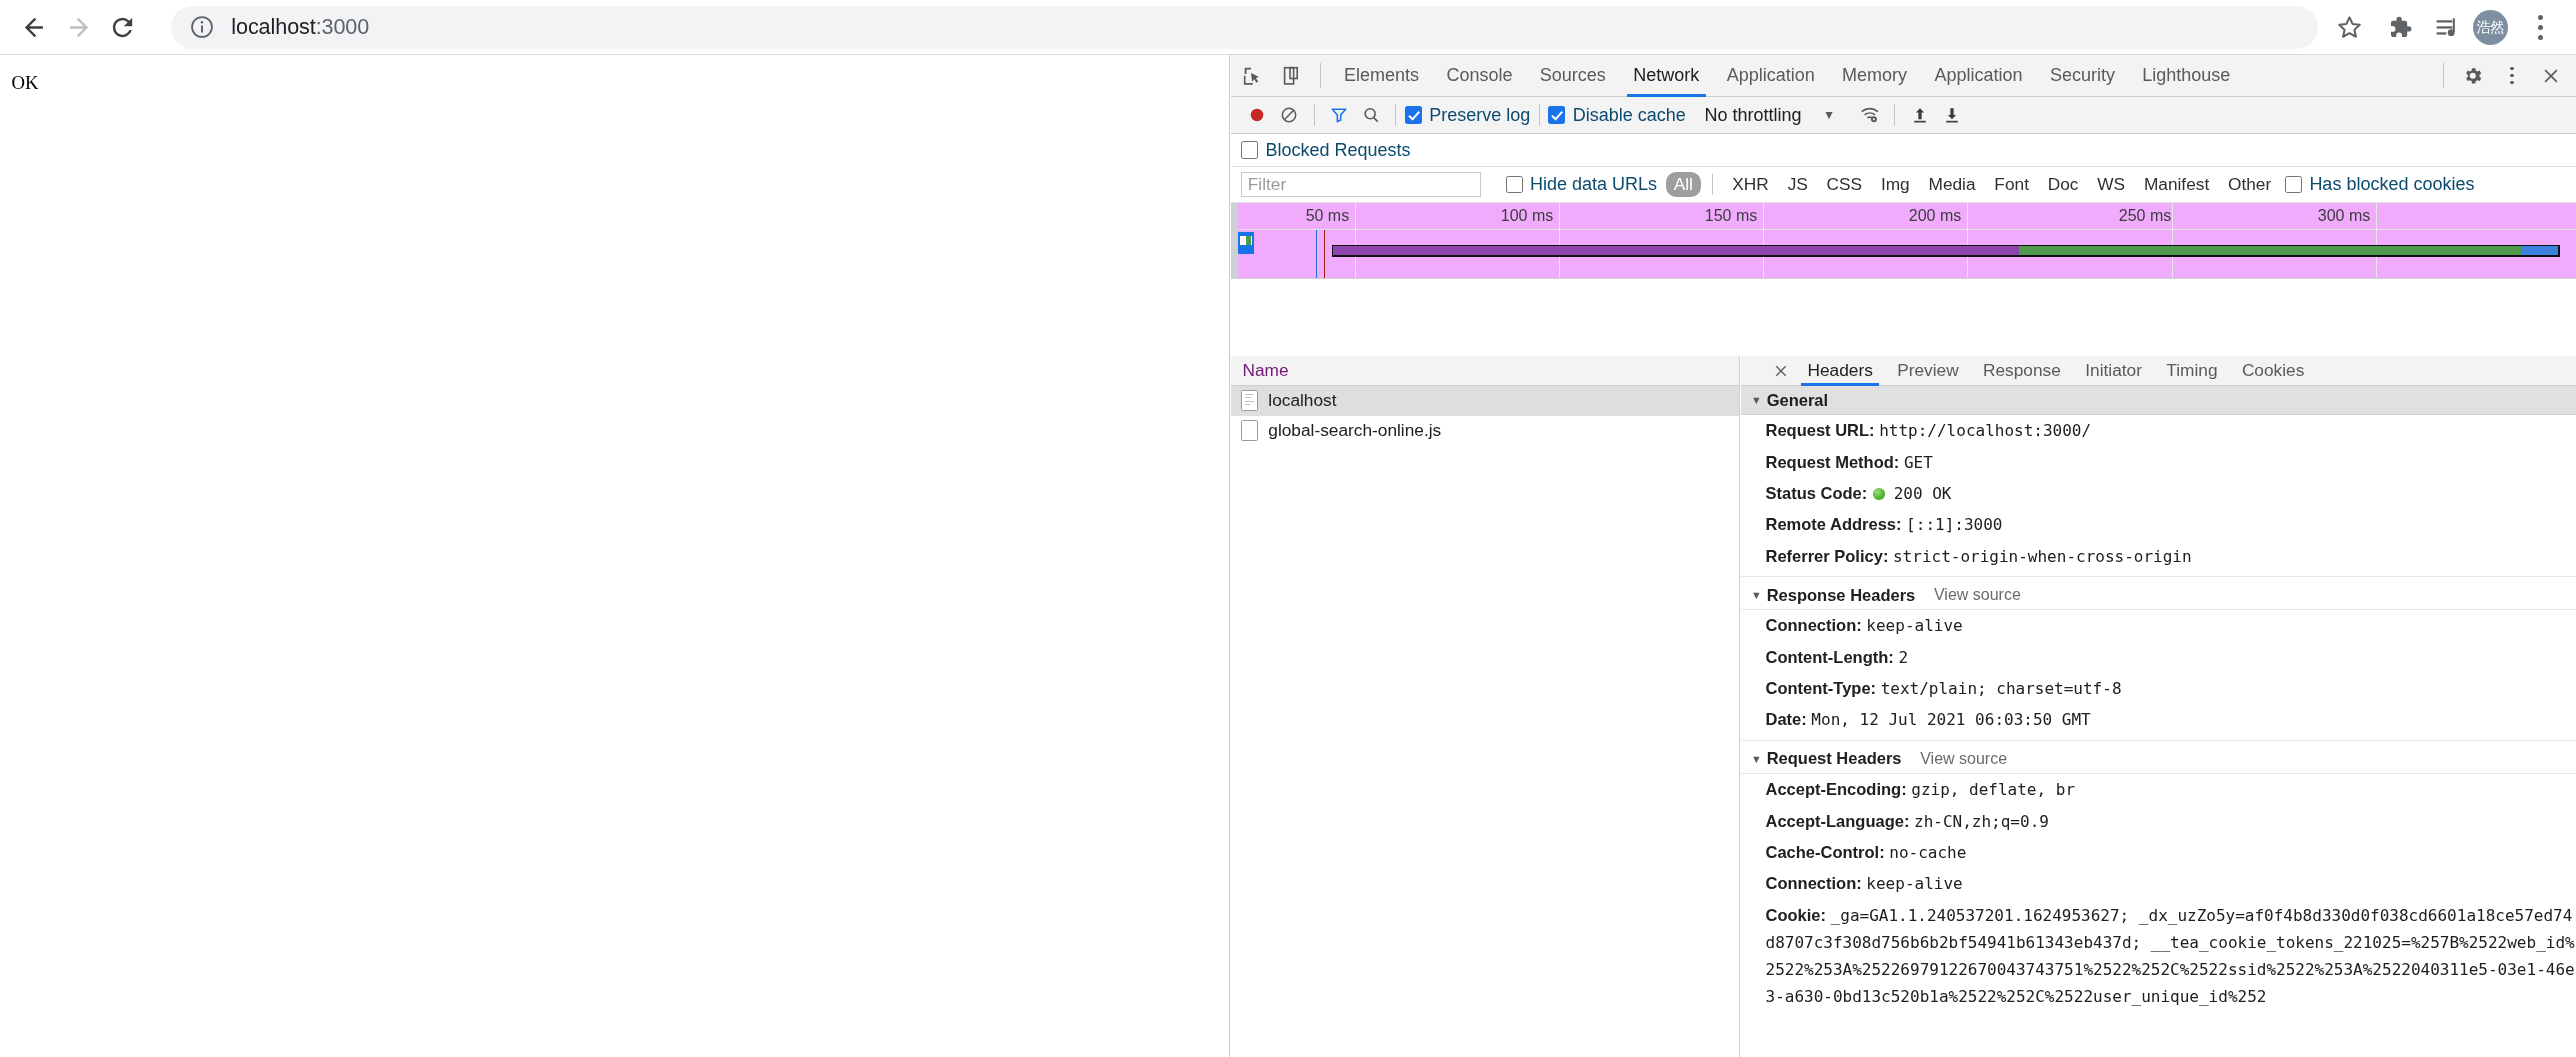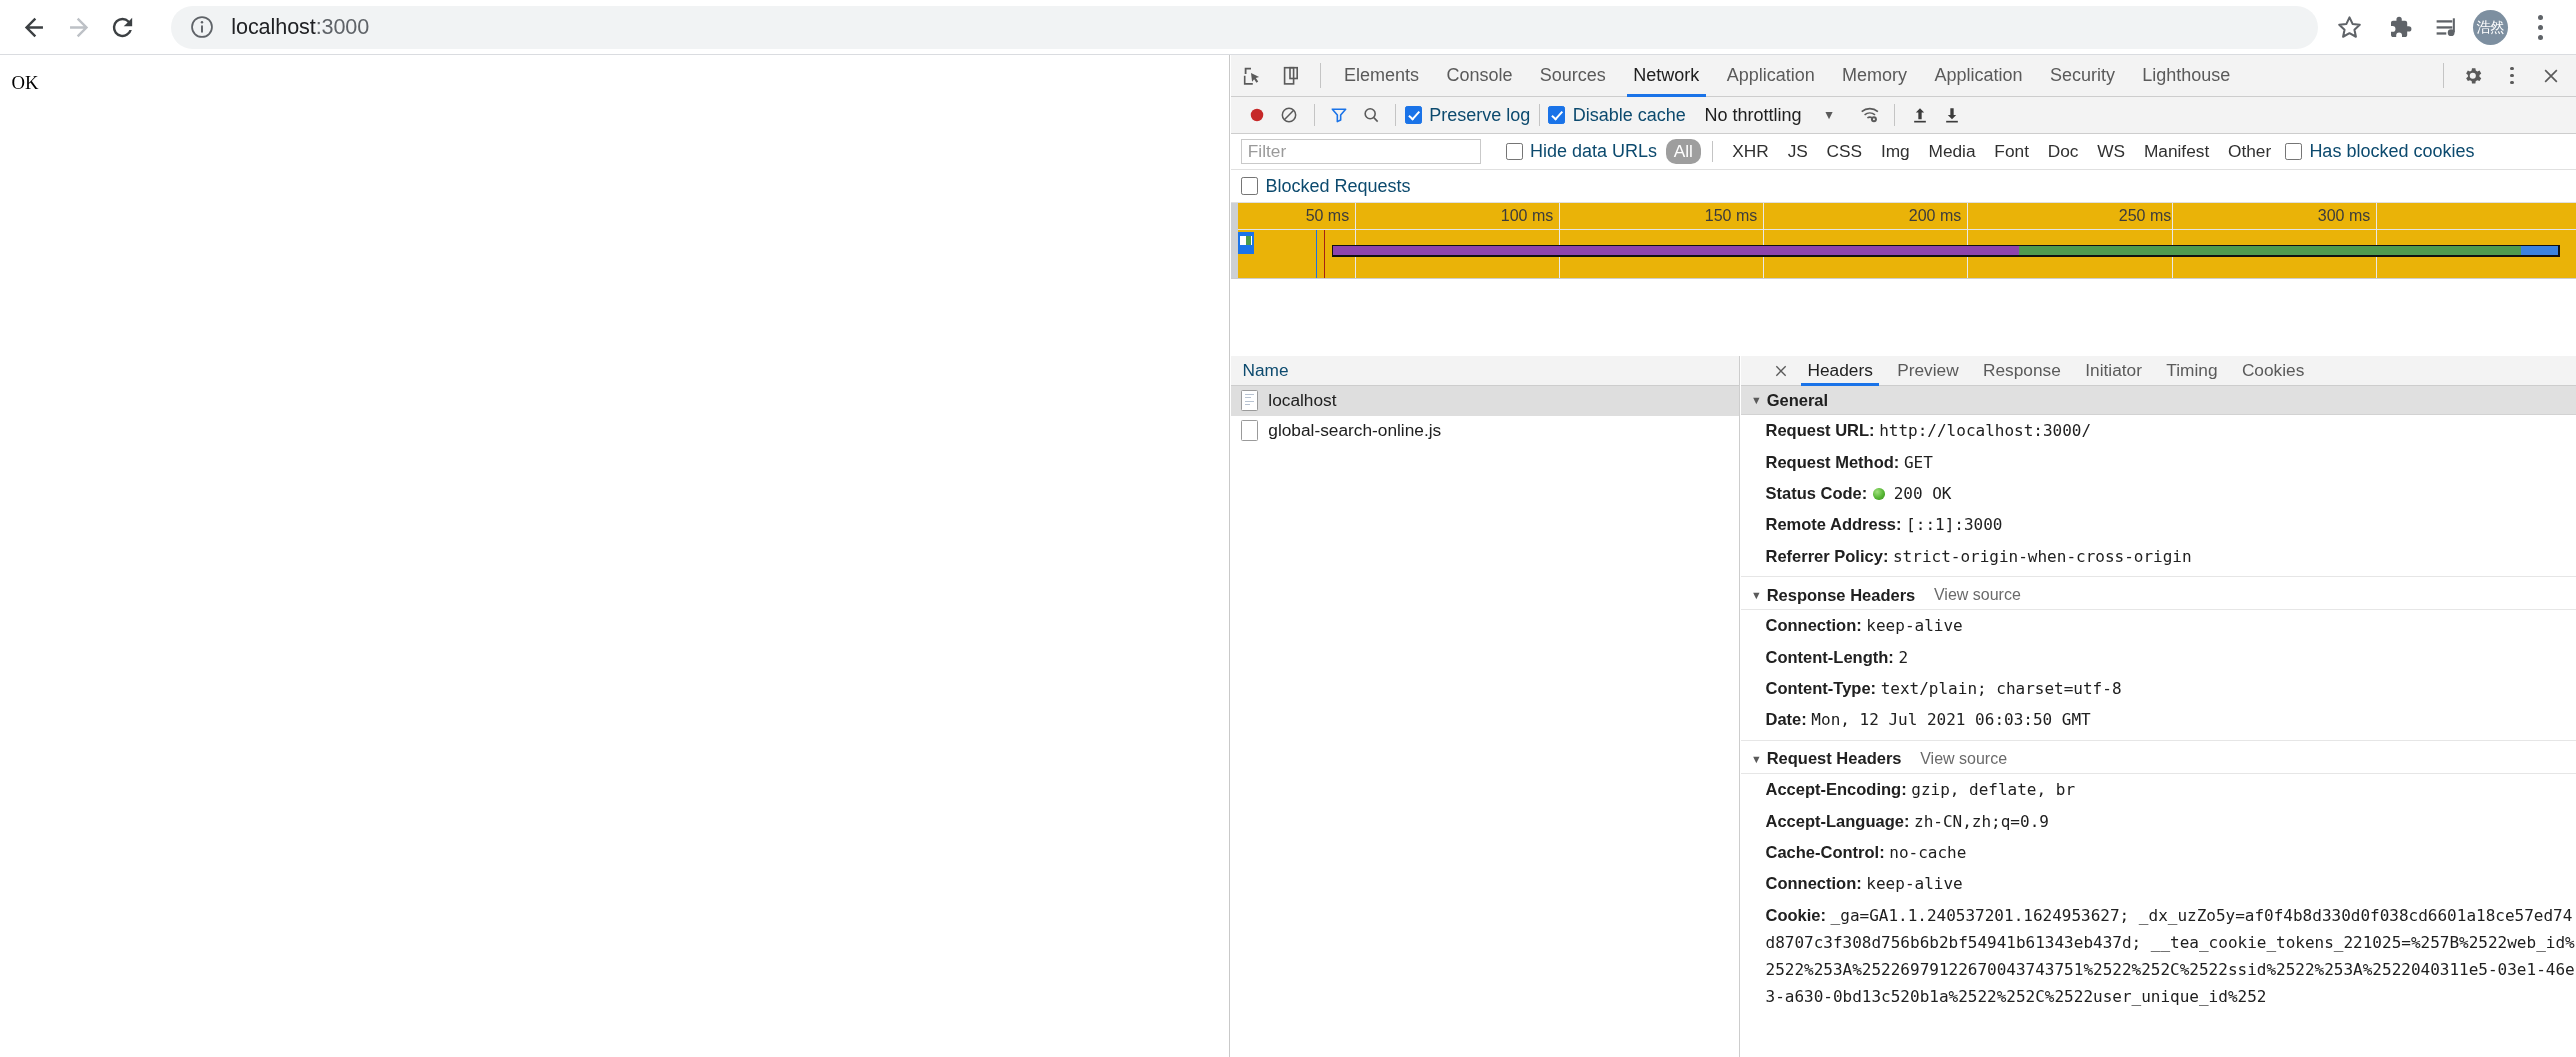--- a/index.html
+++ b/index.html
@@ -192,21 +192,21 @@
     height: 33px; width: 100%;
     background: #ffffff;
     border-bottom: 0.7px solid #e0e0e0;
     display: flex; align-items: center;
     padding-left: 10px;
   }
 
   
   #overview {
     width: 100%; height: 76px;
-    background: #eab308;
+    background: #f0abfc;
     border-bottom: 0.7px solid #cdcdcd;
     position: relative;
     overflow: hidden;
   }
   #overview-ruler {
     position: absolute; left: 0; top: 0; width: 100%; height: 27px;
     border-bottom: 0.7px solid #e3e3e3;
   }
   .ruler-tick {
     position: absolute; top: 0; height: 76px;
@@ -254,21 +254,21 @@
     width: 509px; height: 100%;
     background: #ffffff;
     border-right: 0.7px solid #cdcdcd;
   }
   #rl-header {
     height: 30px;
     background: #f3f3f3;
     border-bottom: 0.7px solid #cdcdcd;
     display: flex; align-items: center;
     padding-left: 11.5px;
-    font-size: 17.3px; color: #0c4a6e;
+    font-size: 17.3px; color: #701a75;
   }
   .rl-row {
     height: 30px;
     display: flex; align-items: center;
     padding-left: 10px;
     font-size: 17.3px; color: #202020;
     border-bottom: 0.7px solid transparent;
   }
   .rl-row.selected { background: #dedede; }
   .rl-icon {
@@ -530,20 +530,27 @@
       <svg width="20" height="20" viewBox="0 0 24 24">
         <path d="M12 4l5 5h-3v8h-4V9H7z" fill="#3c3c3c"></path>
         <rect x="5" y="19" width="14" height="2" fill="#3c3c3c"></rect>
       </svg>
     </div>
     <div class="nt-icon">
       <svg width="20" height="20" viewBox="0 0 24 24">
         <path d="M12 17l-5-5h3V4h4v8h3z" fill="#3c3c3c"></path>
         <rect x="5" y="19" width="14" height="2" fill="#3c3c3c"></rect>
       </svg>
+    </div>
+  </div>
+
+  <div id="blocked-row">
+    <div class="cb-group">
+      <div class="cbox"></div>
+      <div class="cb-label">Blocked Requests</div>
     </div>
   </div>
 
   <div id="filter-bar">
     <div id="filter-input">Filter</div>
 
     <div class="cb-group" id="hide-data-urls">
       <div class="cbox"></div>
       <div class="cb-label">Hide data URLs</div>
     </div>
@@ -557,27 +564,20 @@
     <div class="type-pill">Media</div>
     <div class="type-pill">Font</div>
     <div class="type-pill">Doc</div>
     <div class="type-pill">WS</div>
     <div class="type-pill">Manifest</div>
     <div class="type-pill">Other</div>
 
     <div class="cb-group" id="has-blocked-cookies">
       <div class="cbox"></div>
       <div class="cb-label">Has blocked cookies</div>
-    </div>
-  </div>
-
-  <div id="blocked-row">
-    <div class="cb-group">
-      <div class="cbox"></div>
-      <div class="cb-label">Blocked Requests</div>
     </div>
   </div>
 
   <div id="overview">
     <div id="overview-ruler"></div>
     <div id="ov-ticks">
         <div class="ruler-tick" style="left: 124px;"></div>
         <div class="ruler-label" style="left: 124px;">50 ms</div>
         <div class="ruler-tick" style="left: 328px;"></div>
         <div class="ruler-label" style="left: 328px;">100 ms</div>

